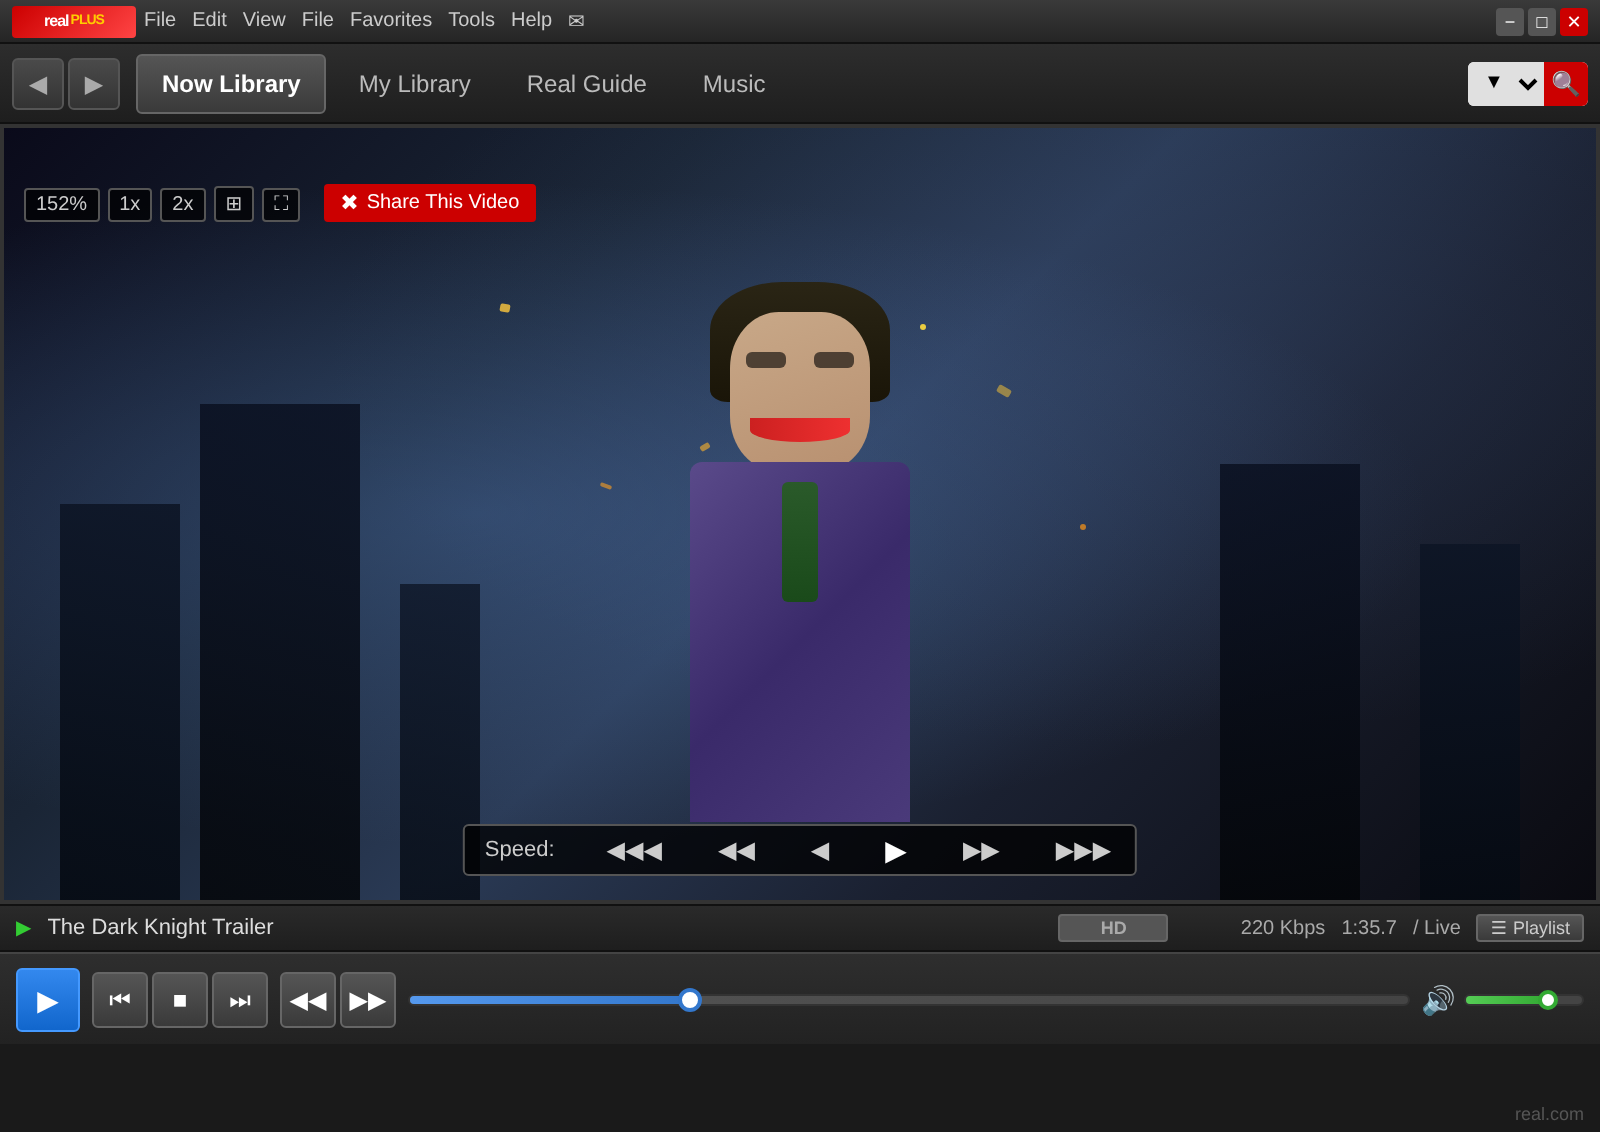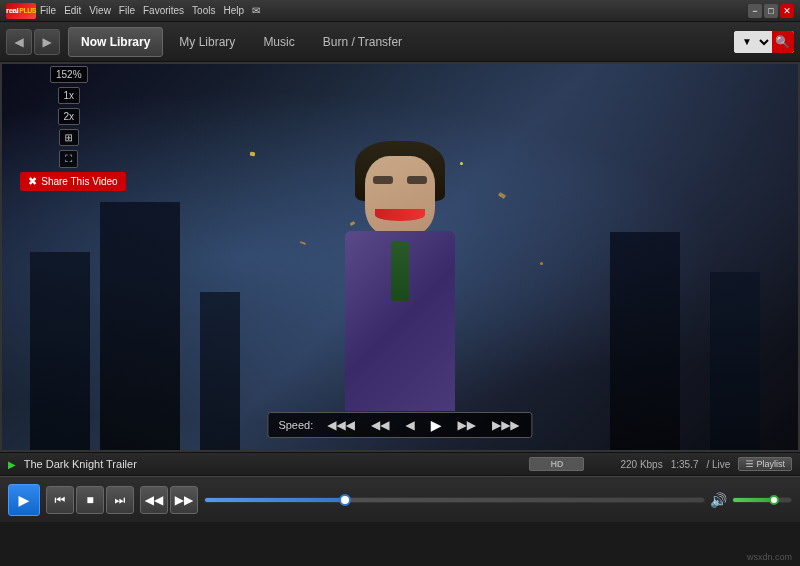--- a/index.html
+++ b/index.html
@@ -22,21 +22,21 @@
       justify-content: space-between;
       padding: 0 6px;
       border-bottom: 1px solid #111;
     }
     #title-bar-left {
       display: flex;
       align-items: center;
       gap: 4px;
     }
     .logo-icon {
-      width: 30px;
+      width: 62px;
       height: 16px;
       background: linear-gradient(135deg, #cc0000, #ff4444);
       border-radius: 2px;
       display: flex;
       align-items: center;
       justify-content: center;
       font-size: 8px;
       font-weight: bold;
       color: white;
       letter-spacing: -0.5px;
@@ -220,26 +220,25 @@
       background: linear-gradient(to bottom, #1a2035, #0a0f1a);
     }
     .debris {
       position: absolute;
       background: rgba(200,180,100,0.6);
       border-radius: 1px;
     }
     
     #video-overlay-top {
       position: absolute;
-      top: 4px;
+      top: 30px;
       left: 12px;
       display: flex;
-      align-items: center;
+      align-items: flex-end;
       gap: 4px;
-      flex-direction: column;
     }
     .zoom-badge {
       background: rgba(0,0,0,0.7);
       border: 1px solid #555;
       color: #ccc;
       font-size: 10px;
       padding: 2px 5px;
       border-radius: 2px;
     }
     .view-btn {
@@ -273,21 +272,21 @@
       position: absolute;
       bottom: 14px;
       left: 50%;
       transform: translateX(-50%);
       background: rgba(0,0,0,0.75);
       border: 1px solid #555;
       border-radius: 3px;
       padding: 4px 10px;
       display: flex;
       align-items: center;
-      gap: 12px;
+      gap: 24px;
       color: #ccc;
       font-size: 11px;
     }
     .speed-btn {
       color: #ccc;
       cursor: pointer;
       font-size: 12px;
       padding: 0 2px;
     }
     .speed-btn.play-btn {
@@ -516,22 +515,22 @@
   </div>
 </div>
 
 <div id="nav-bar">
   <div class="nav-back-fwd">
     <div class="nav-arrow">◀</div>
     <div class="nav-arrow">▶</div>
   </div>
   <div class="nav-tab active">Now Library</div>
   <div class="nav-tab">My Library</div>
+  <div class="nav-tab">Real Guide</div>
   <div class="nav-tab">Music</div>
-  <div class="nav-tab">Burn / Transfer</div>
   <div class="nav-spacer"></div>
   <div id="search-box">
     <select>
       <option>▼</option>
     </select>
     <div id="search-btn">🔍</div>
   </div>
 </div>
 
 <div id="video-area">
@@ -648,13 +647,13 @@
 
   <div id="volume-container">
     <span class="volume-icon">🔊</span>
     <div id="volume-track">
       <div id="volume-fill"></div>
       <div id="volume-thumb"></div>
     </div>
   </div>
 </div>
 
-<div id="watermark">wsxdn.com</div>
+<div id="watermark">real.com</div>
 
 </body></html>

